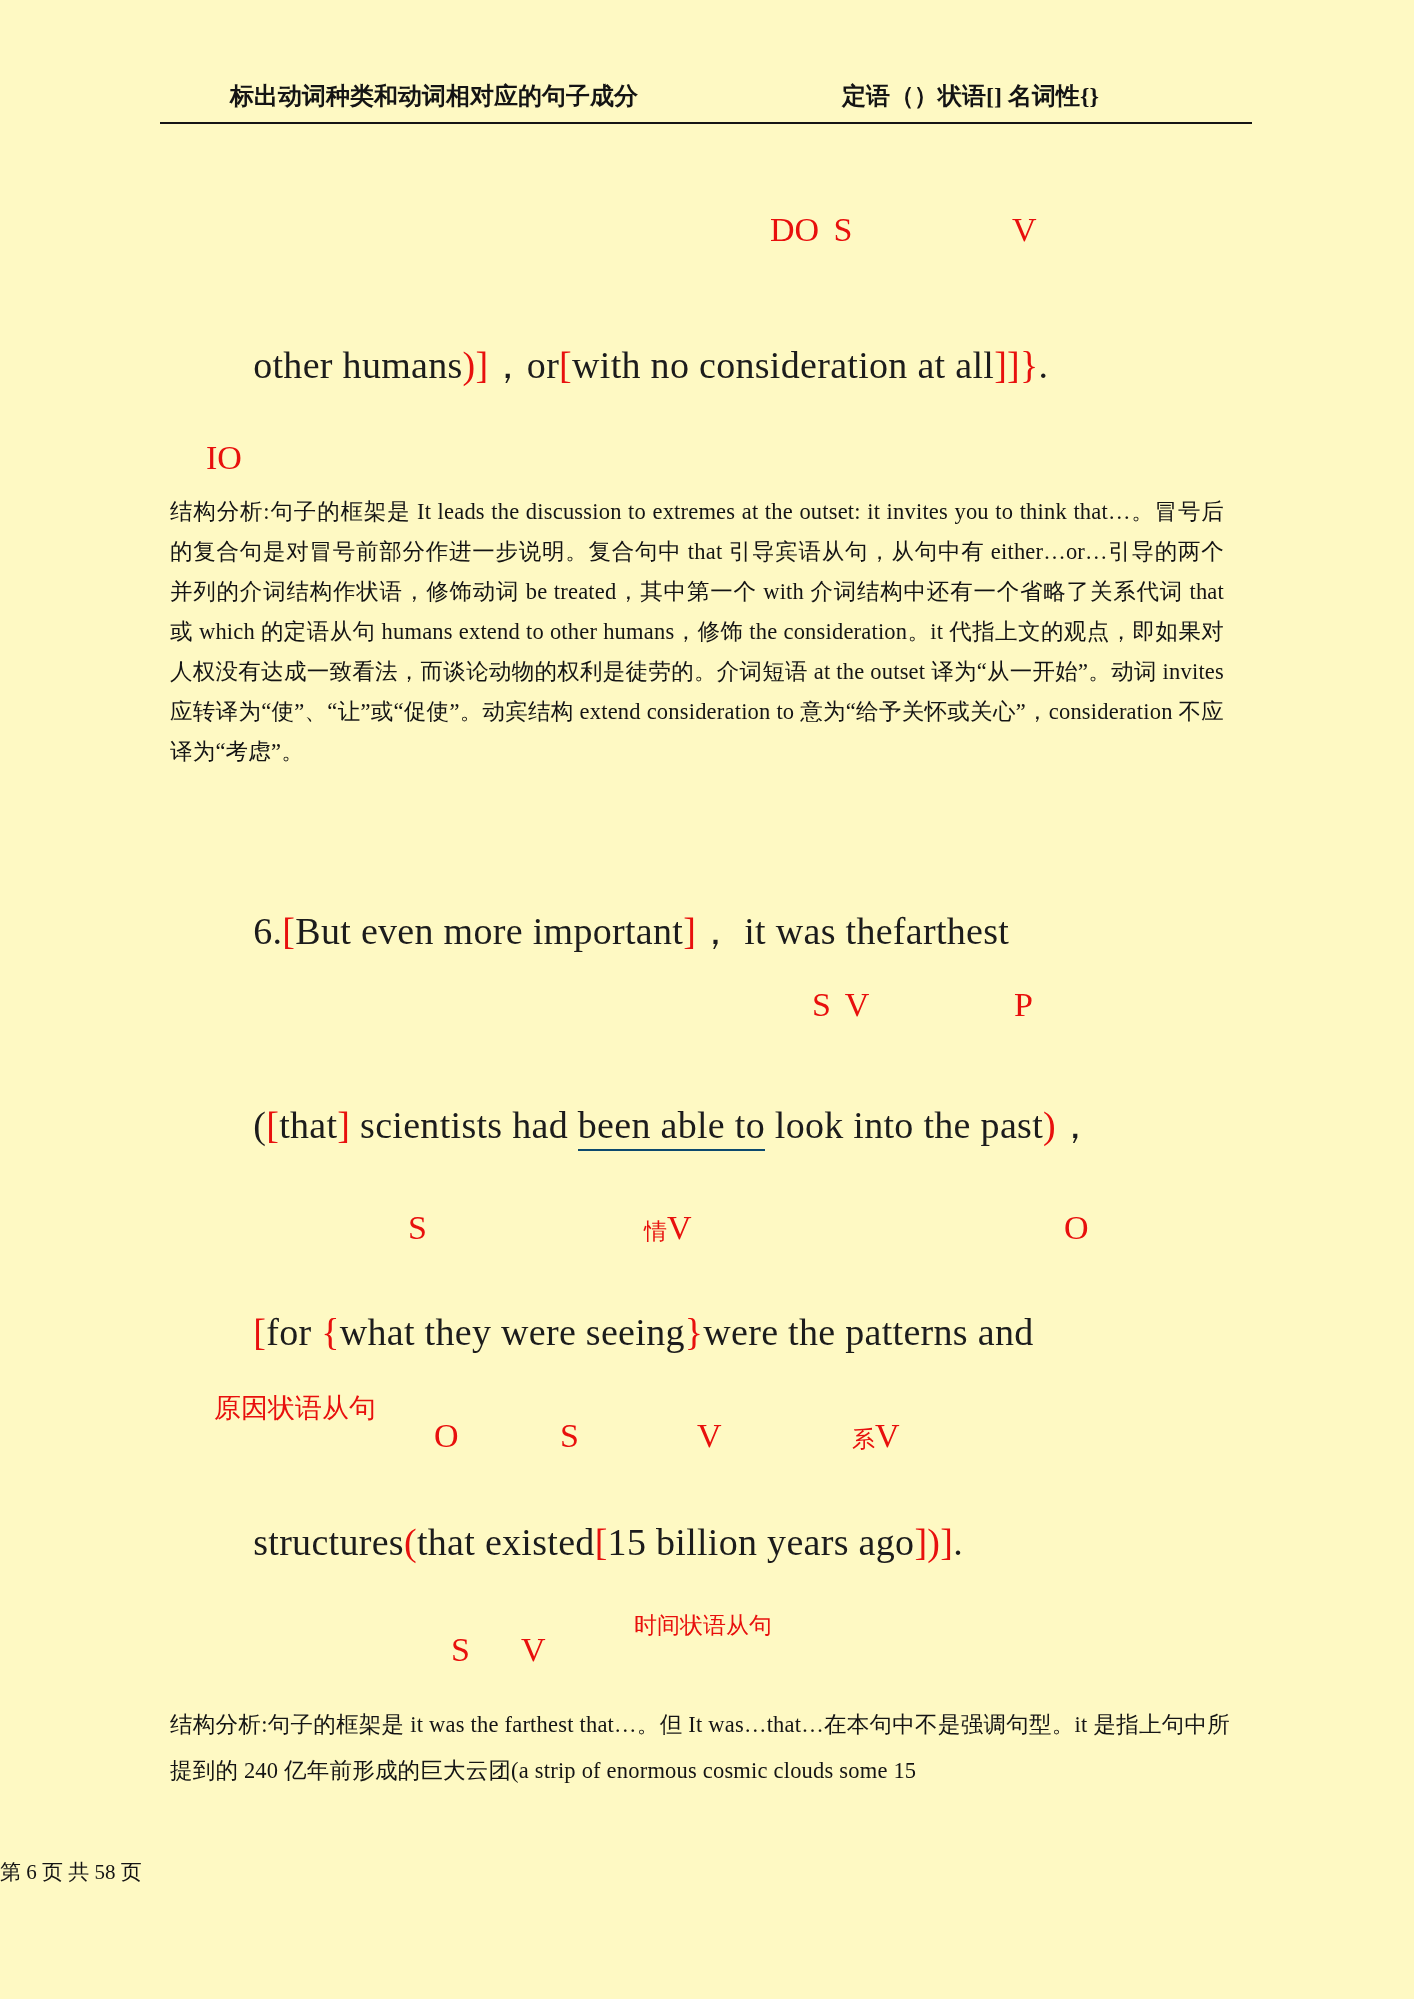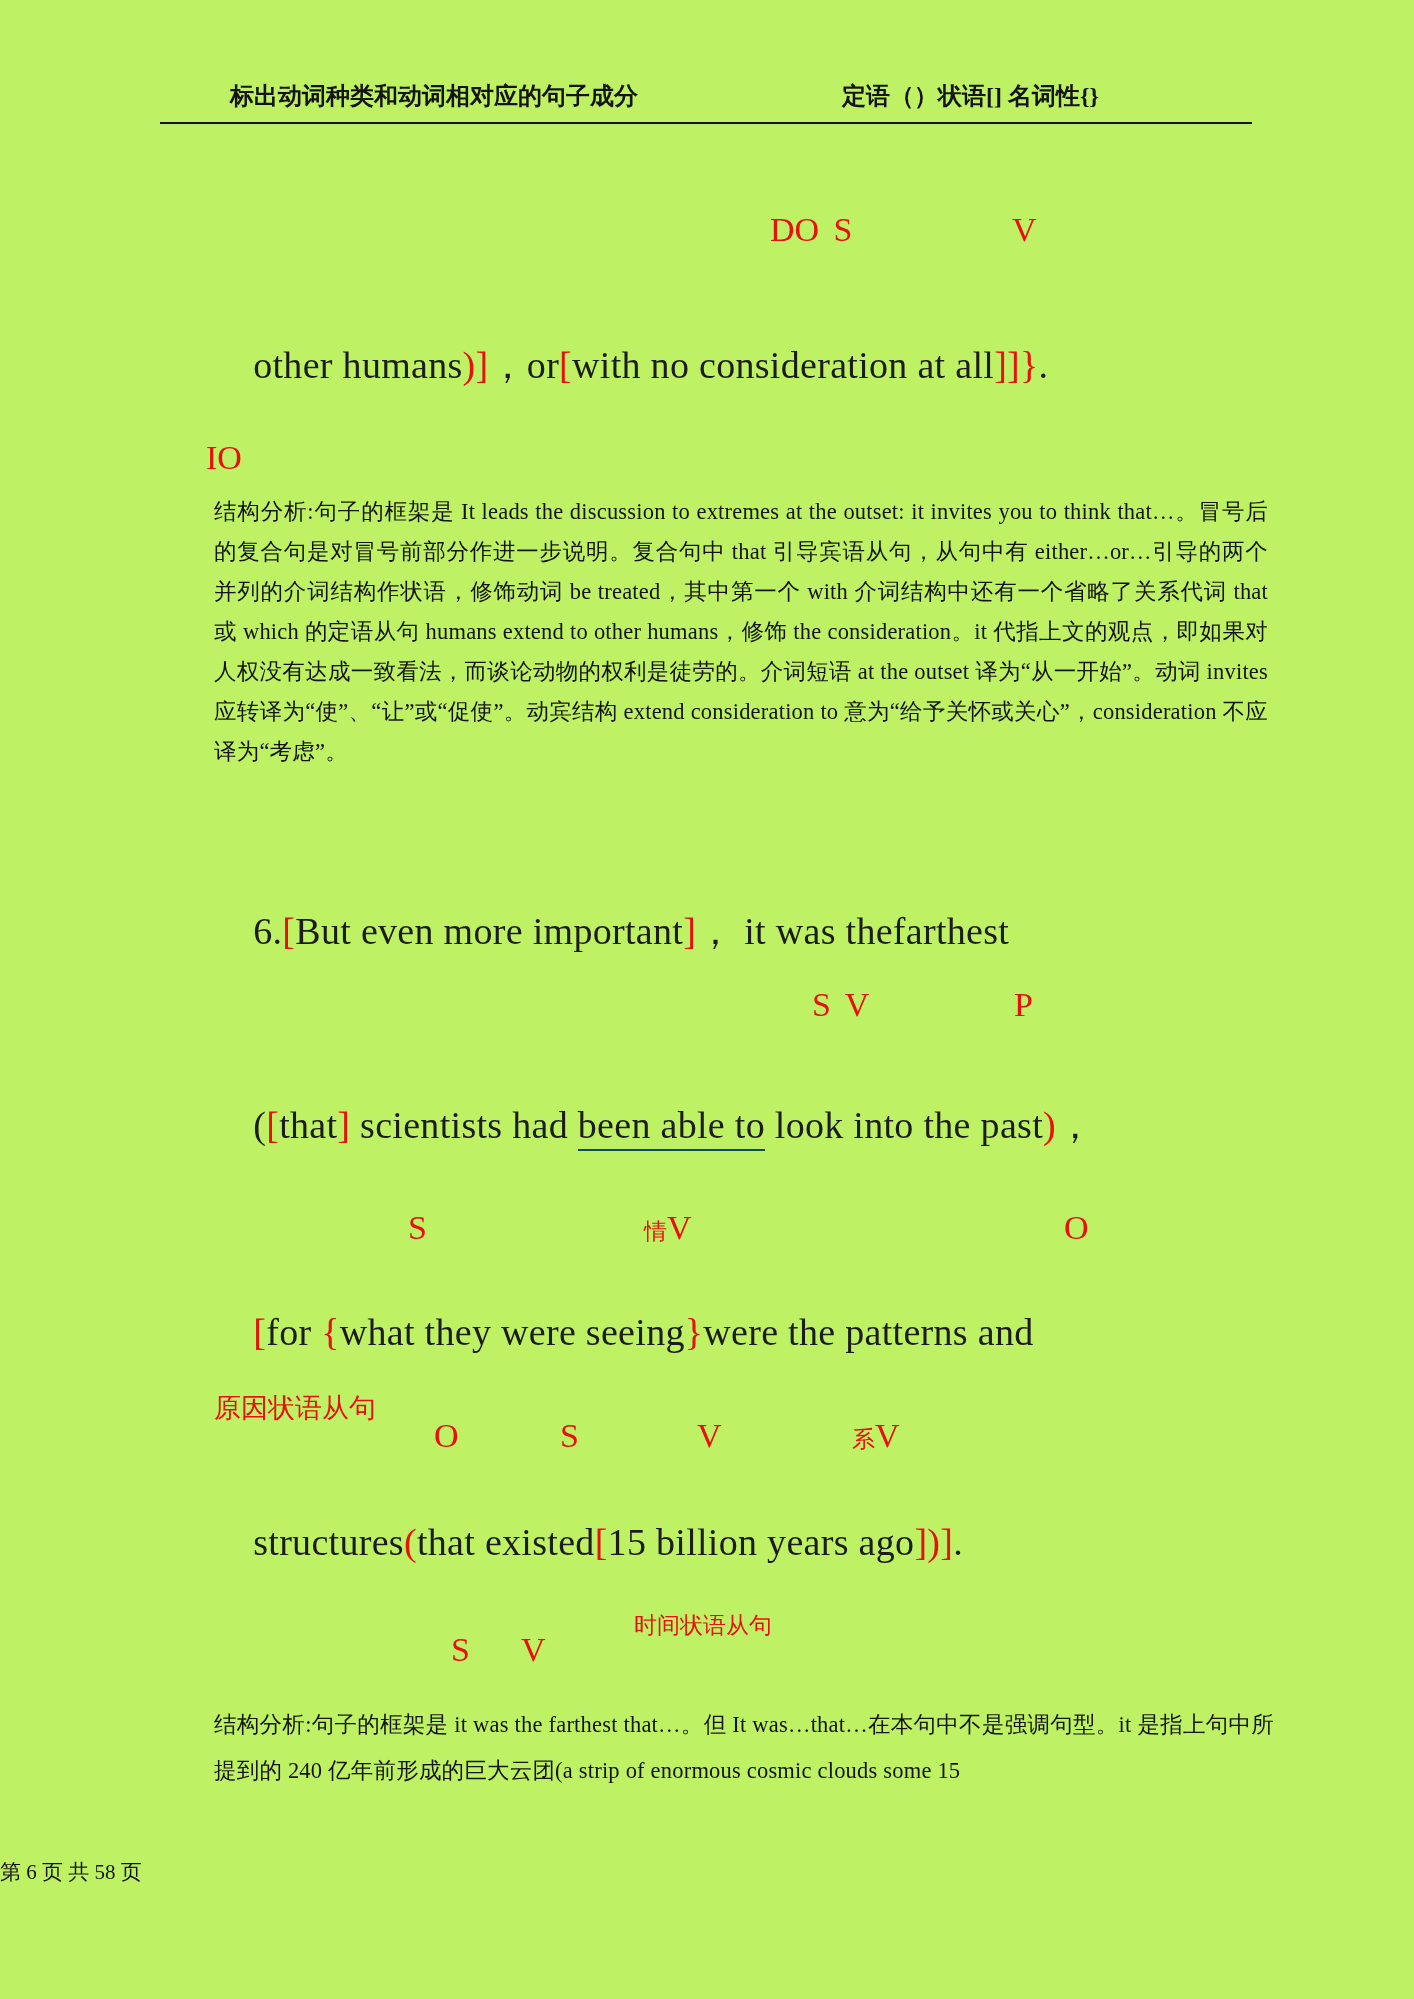--- a/index.html
+++ b/index.html
@@ -1,19 +1,19 @@
 <!DOCTYPE html>
 <html><head>
 <meta charset="utf-8">
 <style>
   html,body{margin:0;padding:0;background:#ffffff;}
   .page{
     position:relative;
     width:1414px;height:1999px;
-    background:#bef264;
+    background:#fef9c3;
     font-family:"Liberation Serif","DejaVu Serif",serif;
     color:#141414;
     overflow:hidden;
   }
   .abs{position:absolute;}
   
   .hdr{font-size:24px;font-weight:bold;color:#141414;white-space:pre;}
   .rule{background:#151515;height:2px;}
   
   .sent{font-size:38px;font-weight:normal;white-space:pre;letter-spacing:.3px;}
@@ -23,21 +23,20 @@
   
   .ann{font-size:34px;color:#e8100d;white-space:pre;word-spacing:6px;margin-top:31px;}
   .ann-cn{font-size:27px;color:#e8100d;white-space:pre;}
   .ann-cn-sm{font-size:23px;color:#e8100d;white-space:pre;}
   .sm-cn{font-size:23px;}
   
   .para{
     font-size:22.5px;line-height:40px;color:#141414;
     text-align:justify;text-justify:inter-ideograph;
     letter-spacing:.2px;
-    margin-left:44px;
   }
   .para2{line-height:46px;}
   
   .footer{font-size:21px;color:#141414;text-align:left;white-space:pre;}
 </style>
 </head>
 <body>
 
 <div class="page">
 

